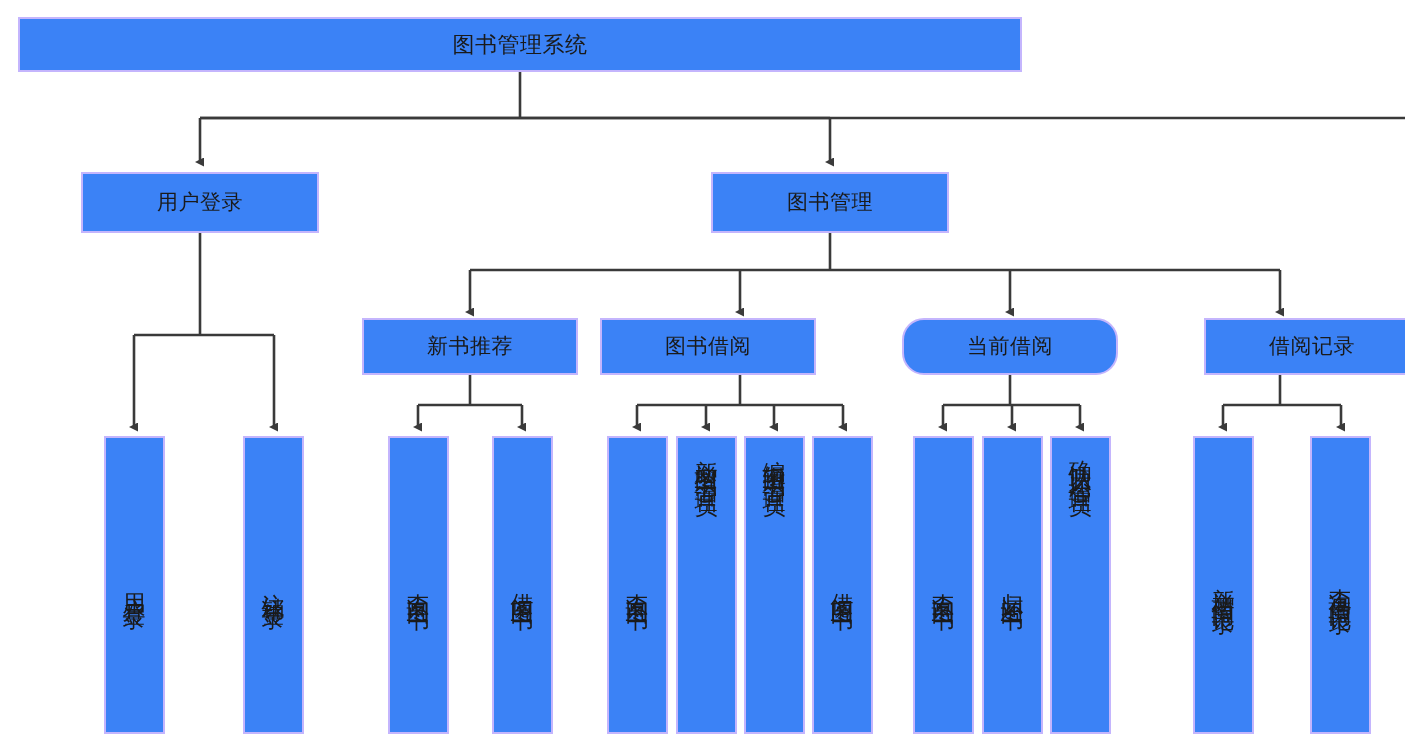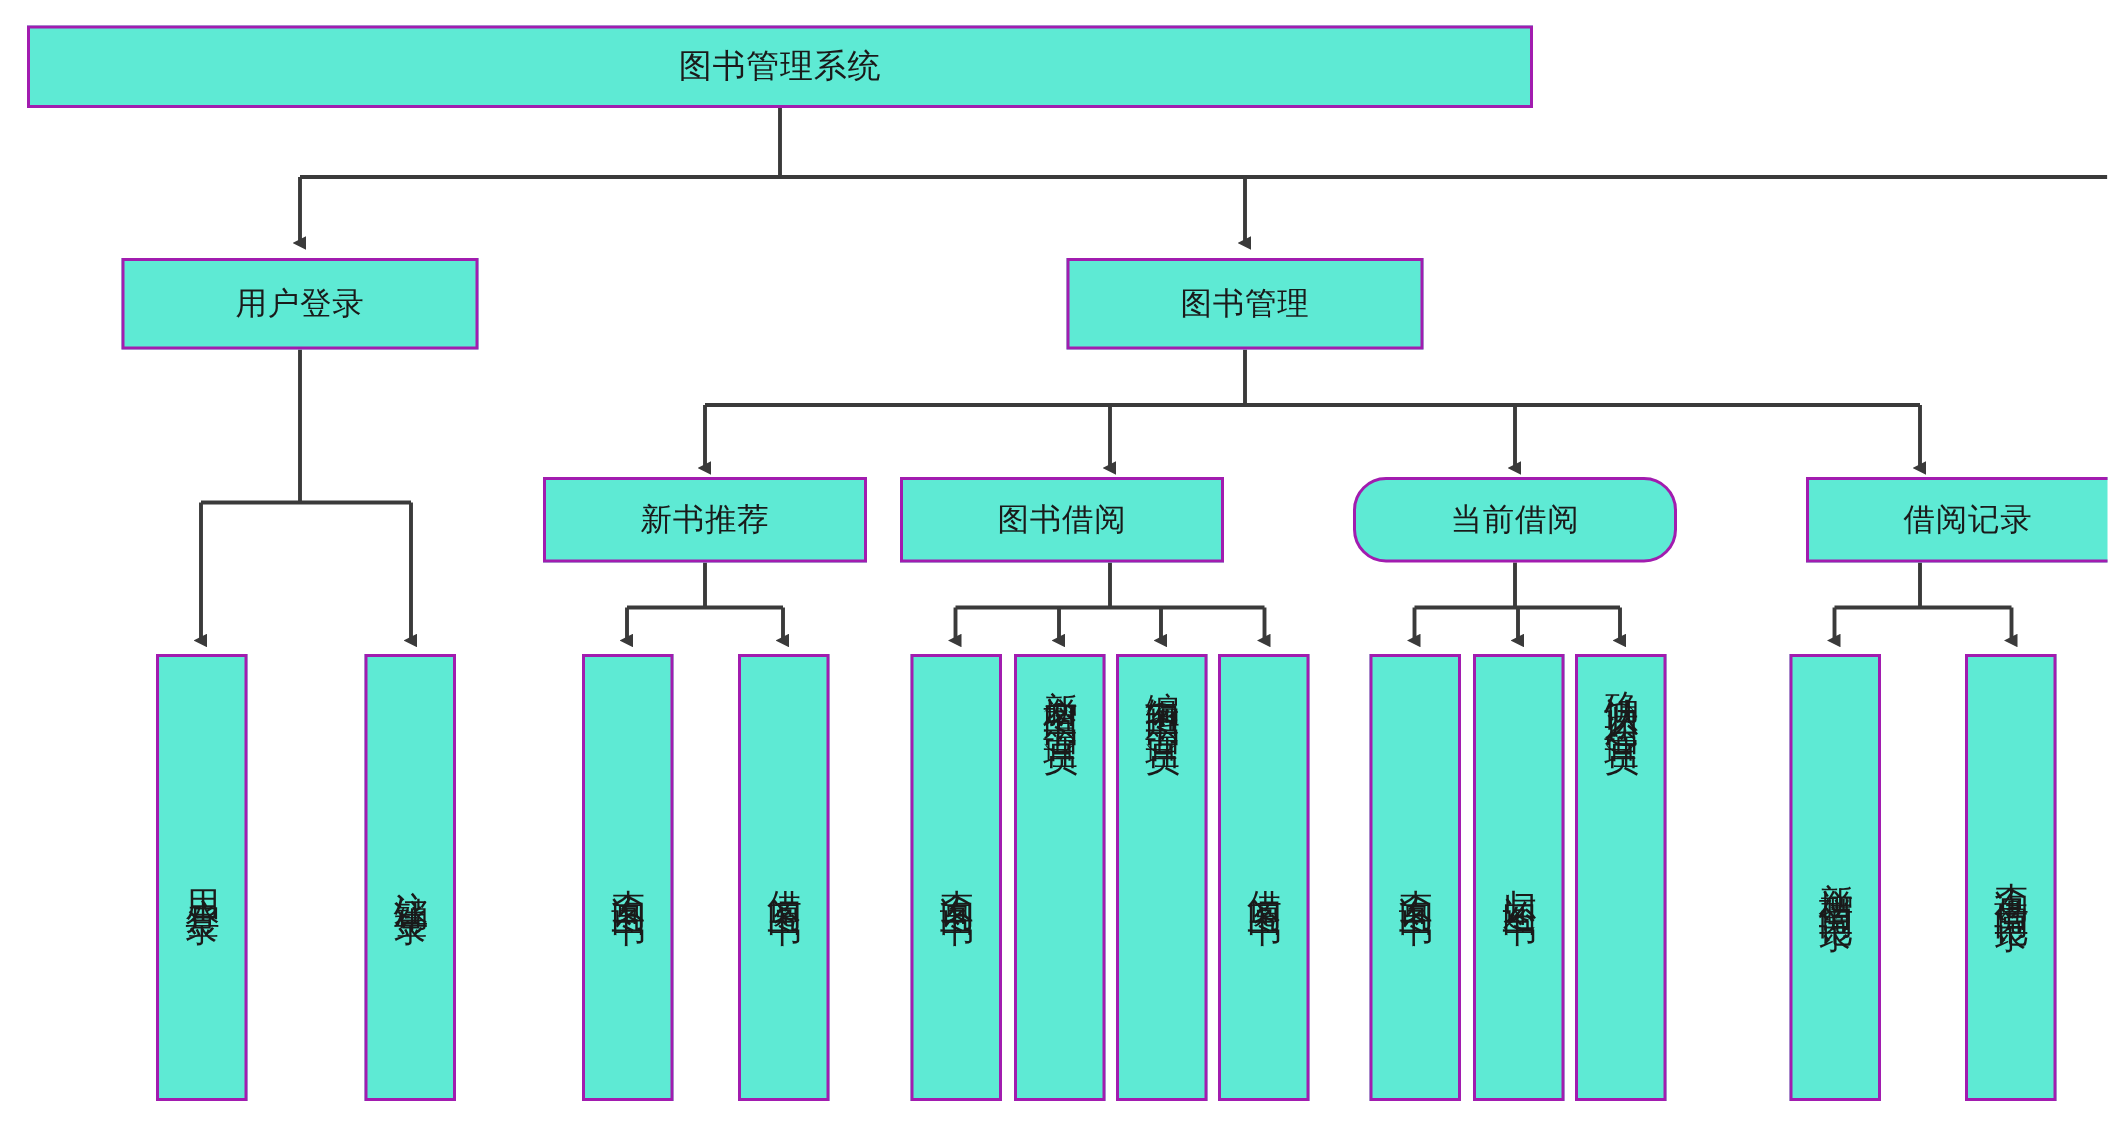--- a/index.html
+++ b/index.html
@@ -24,22 +24,22 @@
     position: absolute;
     left: 0;
     top: 0;
     width: 1405px;
     height: 747px;
     pointer-events: none;
   }
   .node {
     position: absolute;
     box-sizing: border-box;
-    background: #5eead4;
-    border: 2px solid #a21caf;
+    background: #3b82f6;
+    border: 2px solid #c4b5fd;
     display: flex;
     align-items: center;
     justify-content: center;
     overflow: hidden;
   }
   .node .label {
     color: #1a1a1a;
     line-height: 1.18;
     text-align: center;
     white-space: pre;

